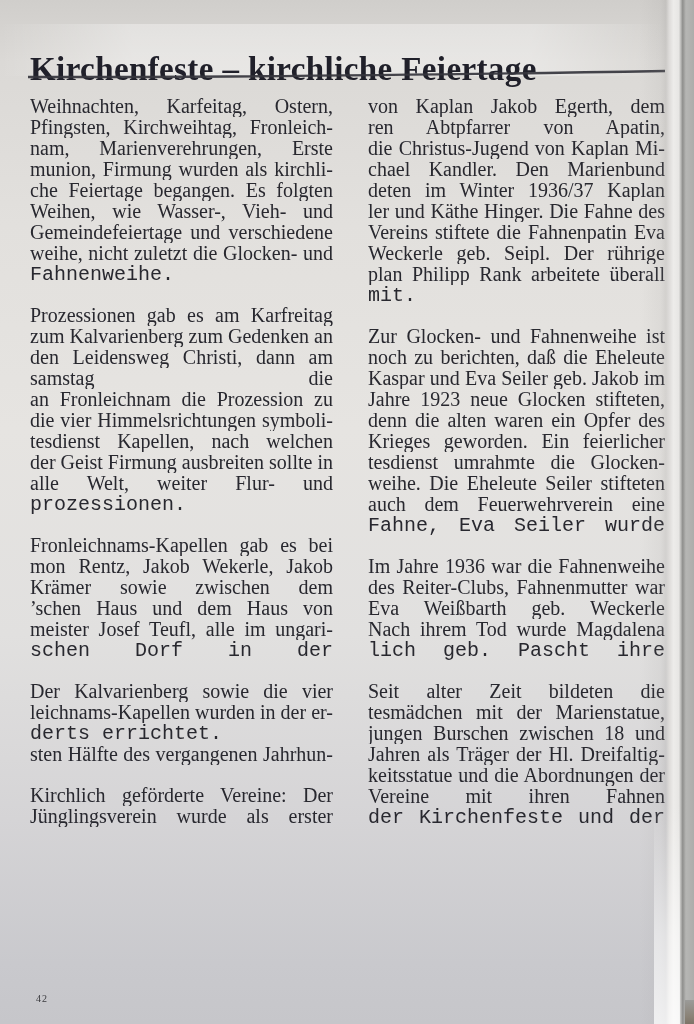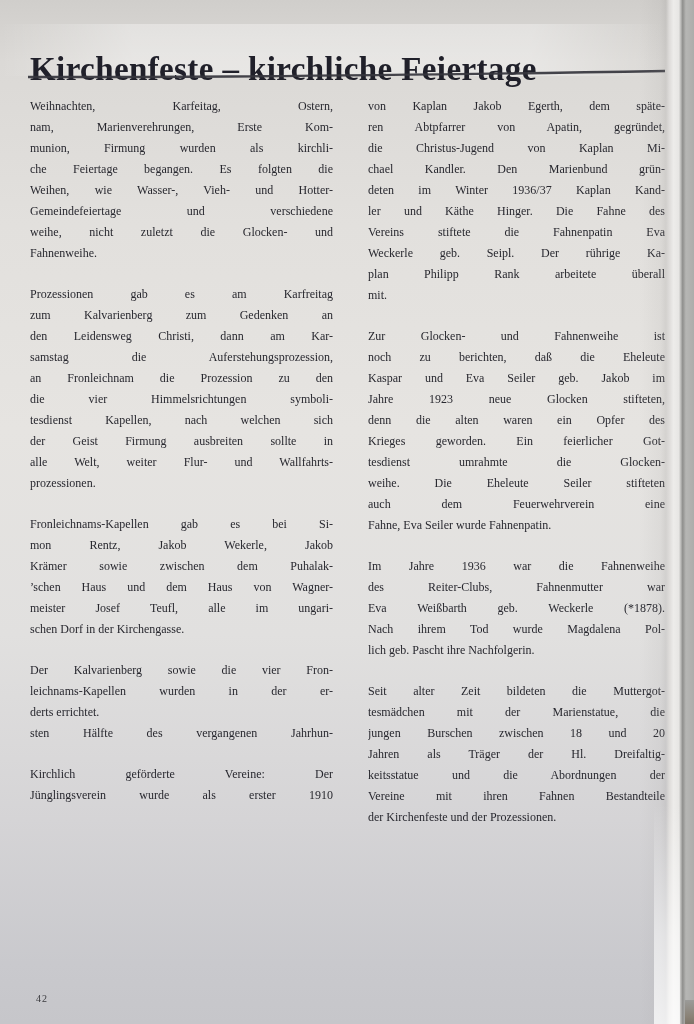--- a/index.html
+++ b/index.html
@@ -37,36 +37,36 @@
     letter-spacing: 0.4px;
     color: #20202a;
     white-space: nowrap;
   }
 
   .rule { position: absolute; left: 27px; top: 66px; }
 
   .col {
     position: absolute;
     top: 96px;
-    font-size: 12px;
+    font-size: 20px;
     line-height: 21px;
     color: #28282f;
   }
   .col-left  { left: 30px;  width: 303px; }
   .col-right { left: 368px; width: 297px; }
 
   .para { margin: 0 0 20px 0; }
   .line {
     text-align: justify;
     text-align-last: justify;
     white-space: normal;
     overflow: hidden;
     height: 21px;
   }
-  .line-last { text-align-last: left; }
+  .line-last { text-align-last: left; font-family: Liberation Mono, monospace; }
 
   .page-num {
     position: absolute;
     left: 36px; top: 993px;
     font-size: 10px;
     letter-spacing: 1px;
     color: #3a3a3e;
   }
 
   
@@ -107,20 +107,21 @@
 
   <h1 class="title">Kirchenfeste – kirchliche Feiertage</h1>
 
   <svg class="rule" width="640" height="14" viewBox="0 0 640 14">
     <path d="M 1 11 C 180 11.5 430 8.5 638 5" stroke="#35353d" stroke-width="2.4" fill="none" opacity="0.92"></path>
   </svg>
 
   <div class="col col-left">
       <div class="para">
         <div class="line">Weihnachten, Karfeitag, Ostern,</div>
+        <div class="line">Pfingsten, Kirchweihtag, Fronleich-</div>
         <div class="line">nam, Marienverehrungen, Erste Kom-</div>
         <div class="line">munion, Firmung wurden als kirchli-</div>
         <div class="line">che Feiertage begangen. Es folgten die</div>
         <div class="line">Weihen, wie Wasser-, Vieh- und Hotter-</div>
         <div class="line">Gemeindefeiertage und verschiedene</div>
         <div class="line">weihe, nicht zuletzt die Glocken- und</div>
         <div class="line line-last">Fahnenweihe.</div>
       </div>
       <div class="para">
         <div class="line">Prozessionen gab es am Karfreitag</div>

